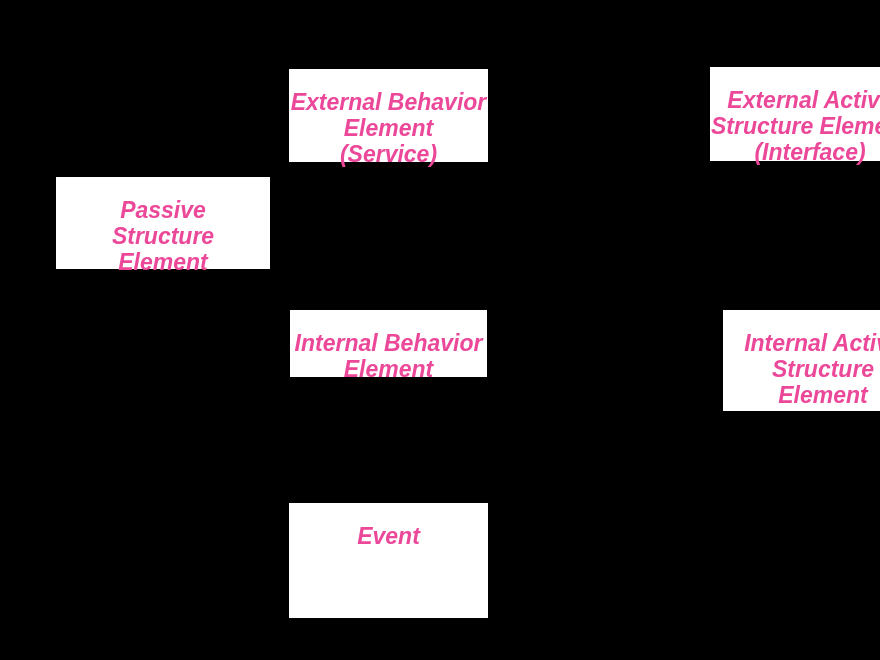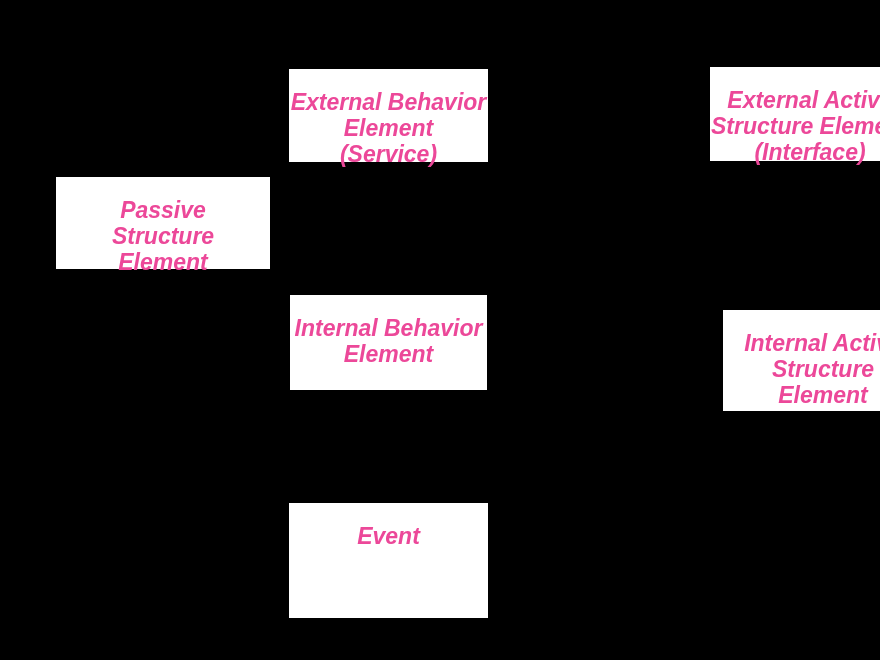--- a/index.html
+++ b/index.html
@@ -27,21 +27,21 @@
     font-style: italic;
     font-weight: bold;
     font-size: 23px;
     line-height: 26px;
     white-space: pre;
   }
   
   #node-external-behavior   { left: 289px; top: 69px;  width: 199px; height: 93px;  }
   #node-external-active     { left: 710px; top: 67px;  width: 200px; height: 94px;  }
   #node-passive-structure   { left: 9px;   top: 177px; width: 214px; height: 92px; margin-left: 47px;  }
-  #node-internal-behavior   { left: 290px; top: 295px; width: 197px; height: 95px;  }
+  #node-internal-behavior   { left: 290px; top: 310px; width: 197px; height: 67px;  }
   #node-internal-active     { left: 723px; top: 310px; width: 200px; height: 101px; }
   #node-event               { left: 289px; top: 503px; width: 199px; height: 115px;  }
 
   .watermark {
     position: absolute;
     left: 846px;
     top: 682px;
     display: flex;
     align-items: flex-end;
     gap: 8px;

